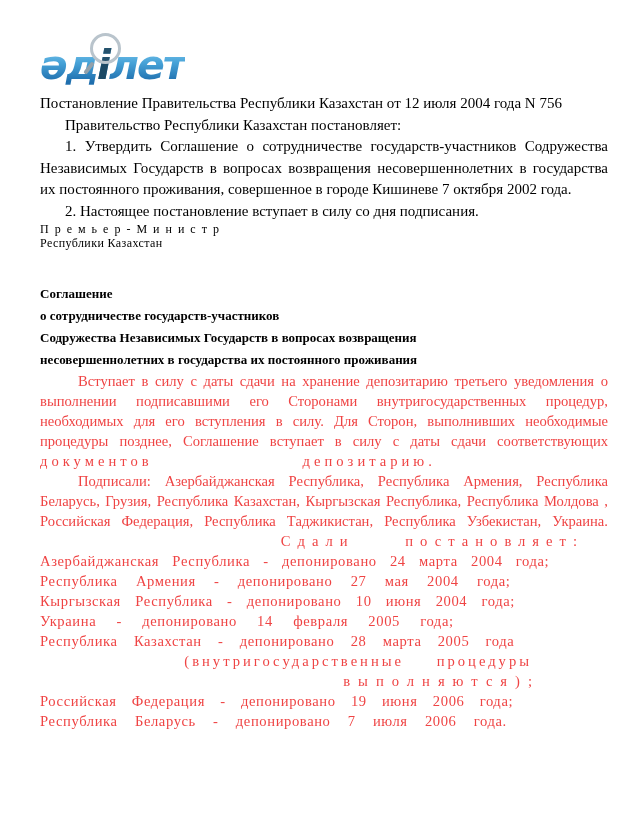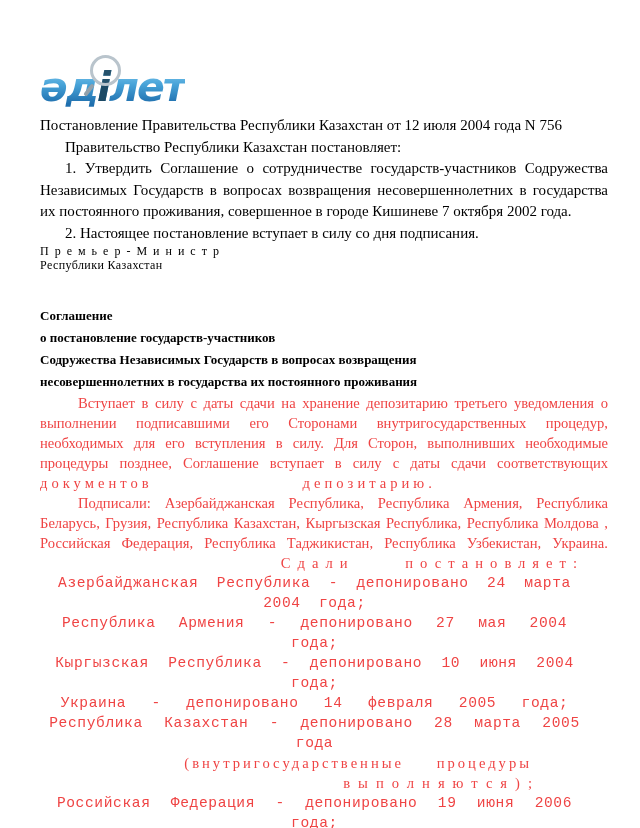--- a/index.html
+++ b/index.html
@@ -4,21 +4,21 @@
 <style>
   html,body { margin:0; padding:0; background:#ffffff; }
   body {
     width:640px; height:828px;
     font-family:"Liberation Serif","DejaVu Serif",serif;
     color:#000;
   }
   .page {
     box-sizing:border-box;
     width:640px; height:828px;
-    padding:64px 32px 0 40px;
+    padding:42px 32px 0 40px;
     overflow:hidden;
     background:#fff;
   }
 
   
   .logo-wrap { position:relative; height:46px; width:200px; }
   .logo-text {
     font-family:"DejaVu Sans",sans-serif;
     font-weight:bold; font-style:italic;
     font-size:41px; line-height:46px; letter-spacing:-2px;
@@ -49,21 +49,21 @@
   .signer-org   { font-size:12px; line-height:13px; letter-spacing:0.4px; }
   .agr-heading { margin-top:33px; font-weight:bold; font-size:13px; line-height:22px; }
 
   
   .red-block { font-size:14.6px; line-height:20px; color:#ef4444; }
   .red-p1 { text-align:justify; text-align-last:justify; text-indent:38px; }
   .red-p2 { text-align:justify; text-align-last:justify; text-indent:38px; }
   .red-tail { letter-spacing:4px; white-space:nowrap; }
   .red-tail .tail-right { margin-left:150px; }
   .notices { text-align:right; padding-right:24px; letter-spacing:7px; word-spacing:40px; }
-  .dep { text-align:center; padding-right:19px; letter-spacing:0.6px;font-family:Liberation Mono, monospace; }
+  .dep { text-align:left; padding-right:19px; letter-spacing:0.6px; }
   .ws9  { word-spacing:9px; }
   .ws10 { word-spacing:10px; }
   .ws11 { word-spacing:11px; }
   .ws12 { word-spacing:12px; }
   .ws13 { word-spacing:13px; }
   .ws14 { word-spacing:14px; }
   .ws16 { word-spacing:16px; }
   .dep-par1 { text-align:right; padding-right:76px; letter-spacing:3px; word-spacing:26px; }
   .dep-par2 { text-align:right; padding-right:68px; letter-spacing:8px; }
 </style>
@@ -84,21 +84,21 @@
     <div class="res-indent">Правительство Республики Казахстан постановляет:</div>
     <div class="res-para">1. Утвердить Соглашение о сотрудничестве государств-участников Содружества Независимых Государств в вопросах возвращения несовершеннолетних в государства их постоянного проживания, совершенное в городе Кишиневе 7 октября 2002 года.</div>
     <div class="res-indent">2. Настоящее постановление вступает в силу со дня подписания.</div>
   </div>
 
   <div class="signer-title">Премьер-Министр</div>
   <div class="signer-org">Республики Казахстан</div>
 
   <div class="agr-heading">
     <div>Соглашение</div>
-    <div>о постановление государств-участников</div>
+    <div>о сотрудничестве государств-участников</div>
     <div>Содружества Независимых Государств в вопросах возвращения</div>
     <div>несовершеннолетних в государства их постоянного проживания</div>
   </div>
 
   <div class="red-block">
     <div class="red-p1">Вступает в силу с даты сдачи на хранение депозитарию третьего уведомления о выполнении подписавшими его Сторонами внутригосударственных процедур, необходимых для его вступления в силу. Для Сторон, выполнивших необходимые процедуры позднее, Соглашение вступает в силу с даты сдачи соответствующих</div>
     <div class="red-tail">
       <span>документов</span><span class="tail-right">депозитарию.</span>
     </div>
     <div class="red-p2">Подписали: Азербайджанская Республика, Республика Армения, Республика Беларусь, Грузия, Республика Казахстан, Кыргызская Республика, Республика Молдова , Российская Федерация, Республика Таджикистан, Республика Узбекистан, Украина.</div>

